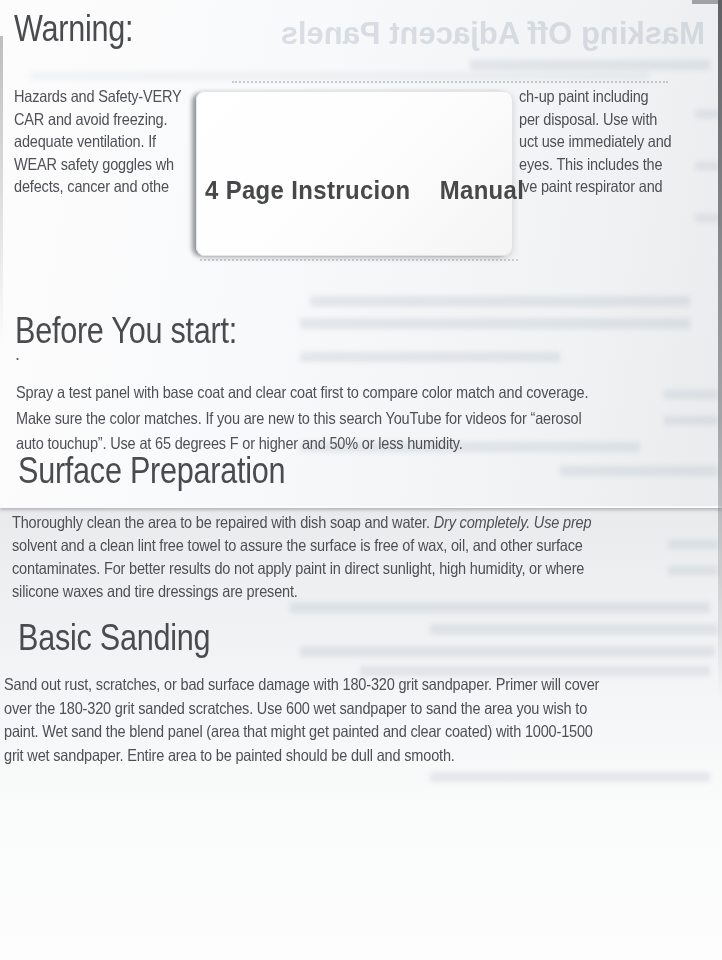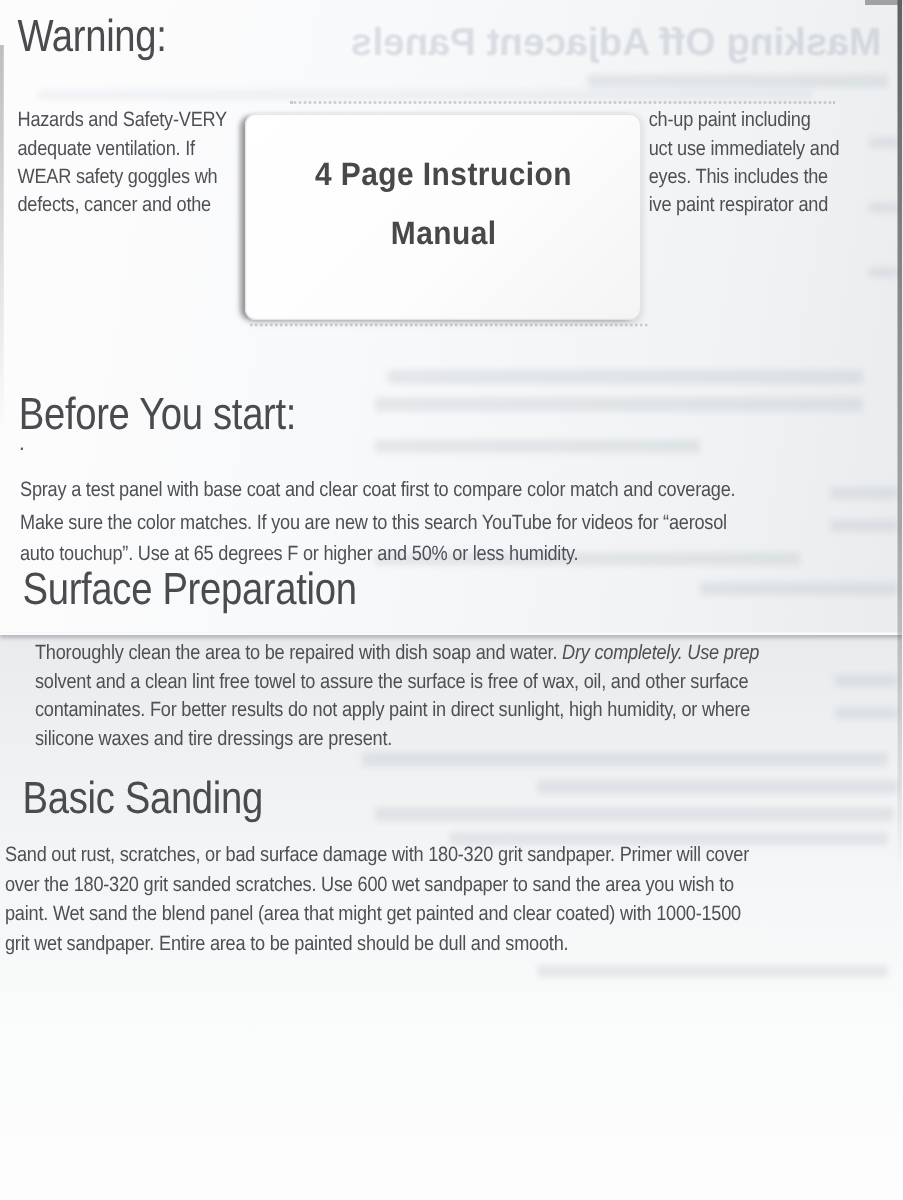--- a/index.html
+++ b/index.html
@@ -32,38 +32,38 @@
   .hd{position:absolute;margin:0;font-size:36px;font-weight:500;color:#4a4b4e;
     letter-spacing:-.3px;white-space:nowrap;transform:scaleX(.85);transform-origin:left top;}
   #warning-hd{top:8px;left:14px;}
   #before-hd{top:310px;left:15px;}
   #surface-hd{top:450px;left:18px;z-index:2;}
   #basic-hd{top:617px;left:18px;}
   
   .para{position:absolute;font-size:16.5px;color:#4e5055;letter-spacing:-.2px;z-index:1;}
   .tline{white-space:nowrap;transform:scaleX(.88);transform-origin:left top;}
   #before-para{top:367px;left:16px;margin-top:16px;}  #before-para .tline{height:25.5px;}
-  #surface-para{top:513px;left:28px;} #surface-para .tline{height:23px;}
+  #surface-para{top:513px;left:12px;} #surface-para .tline{height:23px;}
   #basic-para1{top:675px;left:4px;}  #basic-para1 .tline{height:23.5px;}
   #basic-para2{top:776px;left:18px;}  #basic-para2 .tline{height:26px;}
   .ital{font-style:italic;}
   
   #warning-para{top:87px;left:14px;width:690px;height:205px;}
   .w-line{position:relative;height:22.6px;}
   .w-left,.w-right{position:absolute;top:0;white-space:nowrap;transform:scaleX(.88);transform-origin:left top;}
   .w-left{left:0;}
   .w-right{left:505px;}
   .stray-dot{position:absolute;top:344px;left:15px;font-size:18px;color:#5a5c60;}
   
   #sticker{
     position:absolute;left:196px;top:91px;width:317px;height:165px;z-index:5;
     background:linear-gradient(135deg,#ffffff 0%,#fdfdfd 55%,#f4f4f5 100%);
     border-radius:9px;
     box-shadow:-5px 1px 4px -1px rgba(68,70,76,.5),0 2px 6px rgba(68,70,76,.18),inset 0 0 0 1px rgba(208,210,214,.55);
-    display:flex;flex-direction:column;align-items:center;padding-top:33px;gap:16px;box-sizing:border-box;
+    display:flex;flex-direction:row;align-items:center;padding-top:33px;gap:16px;box-sizing:border-box;
   }
   .stk-line{font-size:26px;font-weight:700;color:#474849;letter-spacing:.4px;
     transform:scaleX(.92);white-space:nowrap;}
   .perf{position:absolute;height:0;}
   .perf-top{top:81px;left:232px;width:436px;border-top:2px dotted rgba(142,146,152,.45);}
   .perf-bottom{top:259px;left:200px;width:318px;border-top:2px dotted rgba(142,146,152,.4);}
 </style>
 </head>
 <body>
 
@@ -90,20 +90,24 @@
   <div class="ghost" style="top:624px;left:430px;width:288px;height:11px;"></div>
   <div class="ghost" style="top:646px;left:300px;width:415px;height:11px;"></div>
   <div class="ghost" style="top:666px;left:360px;width:350px;height:10px;"></div>
   <div class="ghost" style="top:772px;left:430px;width:280px;height:10px;"></div>
 
   <h1 class="hd" id="warning-hd">Warning:</h1>
   <div class="para" id="warning-para">
       <div class="w-line">
         <span class="w-left">Hazards and Safety-VERY</span>
         <span class="w-right">ch-up paint including</span>
+      </div>
+      <div class="w-line">
+        <span class="w-left">CAR and avoid freezing.</span>
+        <span class="w-right">per disposal. Use with</span>
       </div>
       <div class="w-line">
         <span class="w-left">adequate ventilation. If</span>
         <span class="w-right">uct use immediately and</span>
       </div>
       <div class="w-line">
         <span class="w-left">WEAR safety goggles wh</span>
         <span class="w-right">eyes. This includes the</span>
       </div>
       <div class="w-line">

